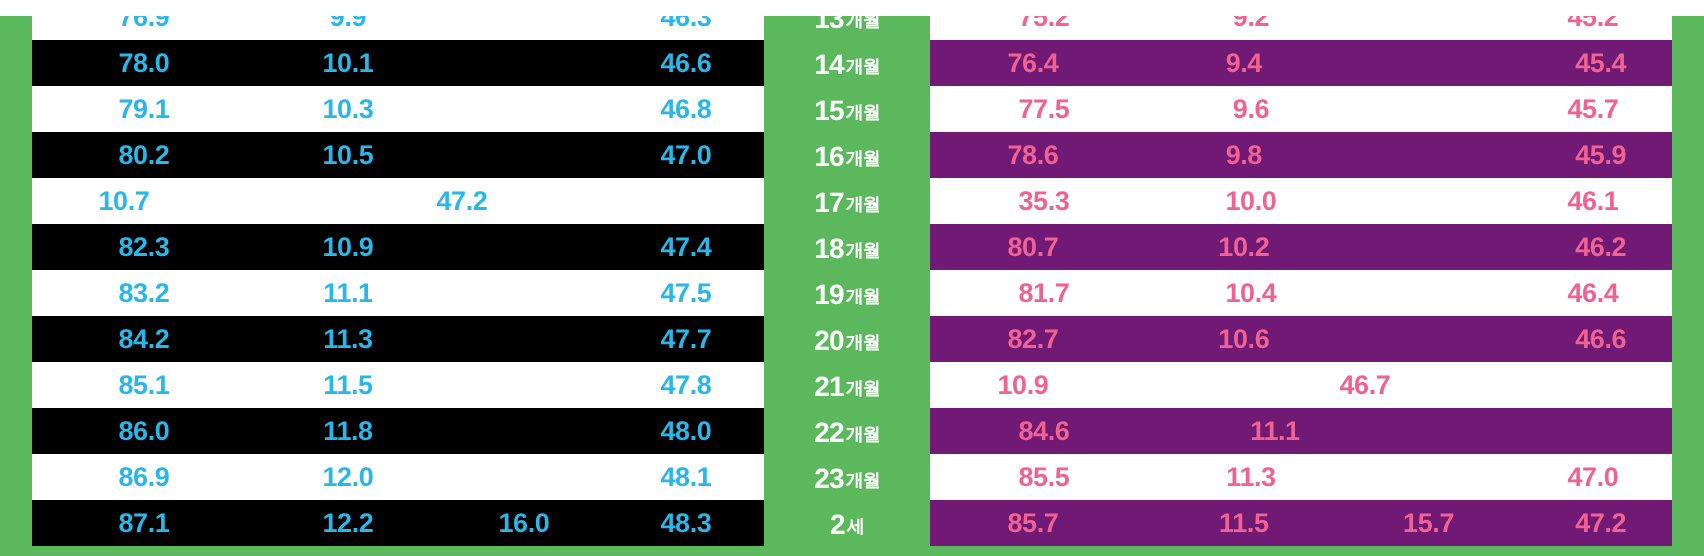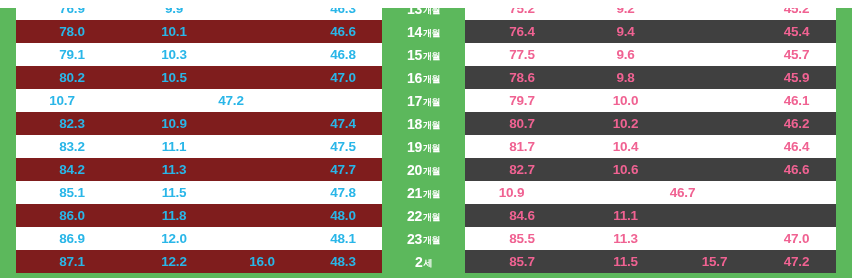--- a/index.html
+++ b/index.html
@@ -65,23 +65,23 @@
   }
 
   
   .row {
     height: 23px;
     display: flex;
     align-items: center;
     box-sizing: border-box;
   }
   .panel.left  .row.even { background: #ffffff; }
-  .panel.left  .row.odd  { background: #7f1d1d; }
+  .panel.left  .row.odd  { background: #000000; }
   .panel.right .row.even { background: #ffffff; }
-  .panel.right .row.odd  { background: #404040; }
+  .panel.right .row.odd  { background: #701a75; gap: 12px; }
 
   .cell {
     font-size: 13.5px;
     font-weight: bold;
     text-align: center;
     letter-spacing: -0.2px;
     white-space: nowrap;
   }
 
   
@@ -275,21 +275,21 @@
         <div class="cell c2"></div>
         <div class="cell c3">45.7</div>
       </div>
       <div class="row odd">
         <div class="cell c0">78.6</div>
         <div class="cell c1">9.8</div>
         <div class="cell c2"></div>
         <div class="cell c3">45.9</div>
       </div>
       <div class="row even">
-        <div class="cell c0">79.7</div>
+        <div class="cell c0">35.3</div>
         <div class="cell c1">10.0</div>
         <div class="cell c2"></div>
         <div class="cell c3">46.1</div>
       </div>
       <div class="row odd">
         <div class="cell c0">80.7</div>
         <div class="cell c1">10.2</div>
         <div class="cell c2"></div>
         <div class="cell c3">46.2</div>
       </div>

